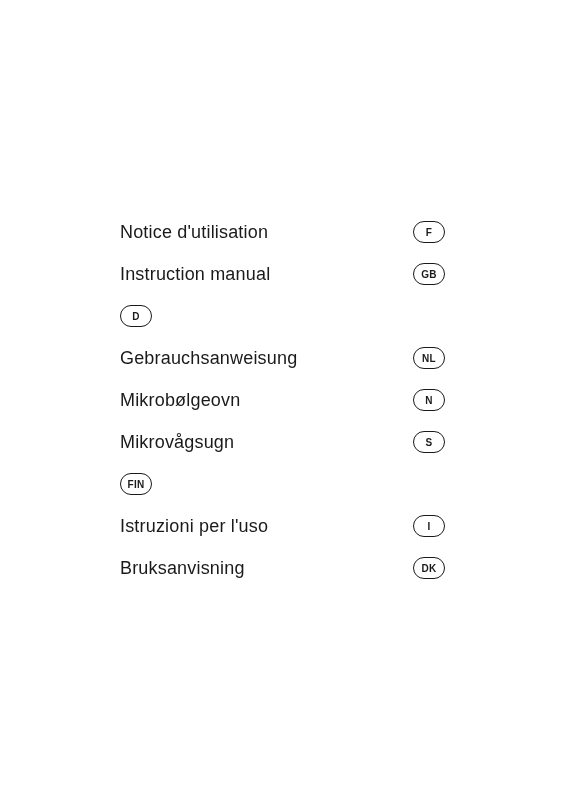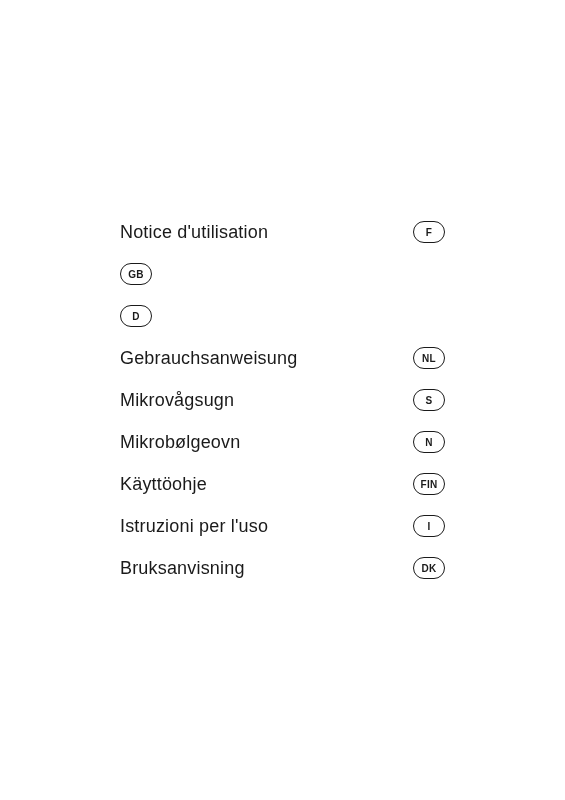--- a/index.html
+++ b/index.html
@@ -64,39 +64,39 @@
   </style>
 </head>
 <body>
 
 <div class="content-wrapper">
 <div class="manual-row">
       <span class="manual-label">Notice d'utilisation</span>
       <span class="lang-badge">F</span>
     </div>
     <div class="manual-row">
+      <span class="manual-label">Instruction manual</span>
       <span class="lang-badge">GB</span>
     </div>
     <div class="manual-row">
       <span class="lang-badge">D</span>
     </div>
     <div class="manual-row">
       <span class="manual-label">Gebrauchsanweisung</span>
       <span class="lang-badge">NL</span>
     </div>
     <div class="manual-row">
+      <span class="manual-label">Mikrobølgeovn</span>
+      <span class="lang-badge">N</span>
+    </div>
+    <div class="manual-row">
       <span class="manual-label">Mikrovågsugn</span>
       <span class="lang-badge">S</span>
     </div>
     <div class="manual-row">
-      <span class="manual-label">Mikrobølgeovn</span>
-      <span class="lang-badge">N</span>
-    </div>
-    <div class="manual-row">
-      <span class="manual-label">Käyttöohje</span>
       <span class="lang-badge">FIN</span>
     </div>
     <div class="manual-row">
       <span class="manual-label">Istruzioni per l'uso</span>
       <span class="lang-badge">I</span>
     </div>
     <div class="manual-row">
       <span class="manual-label">Bruksanvisning</span>
       <span class="lang-badge">DK</span>
     </div>

